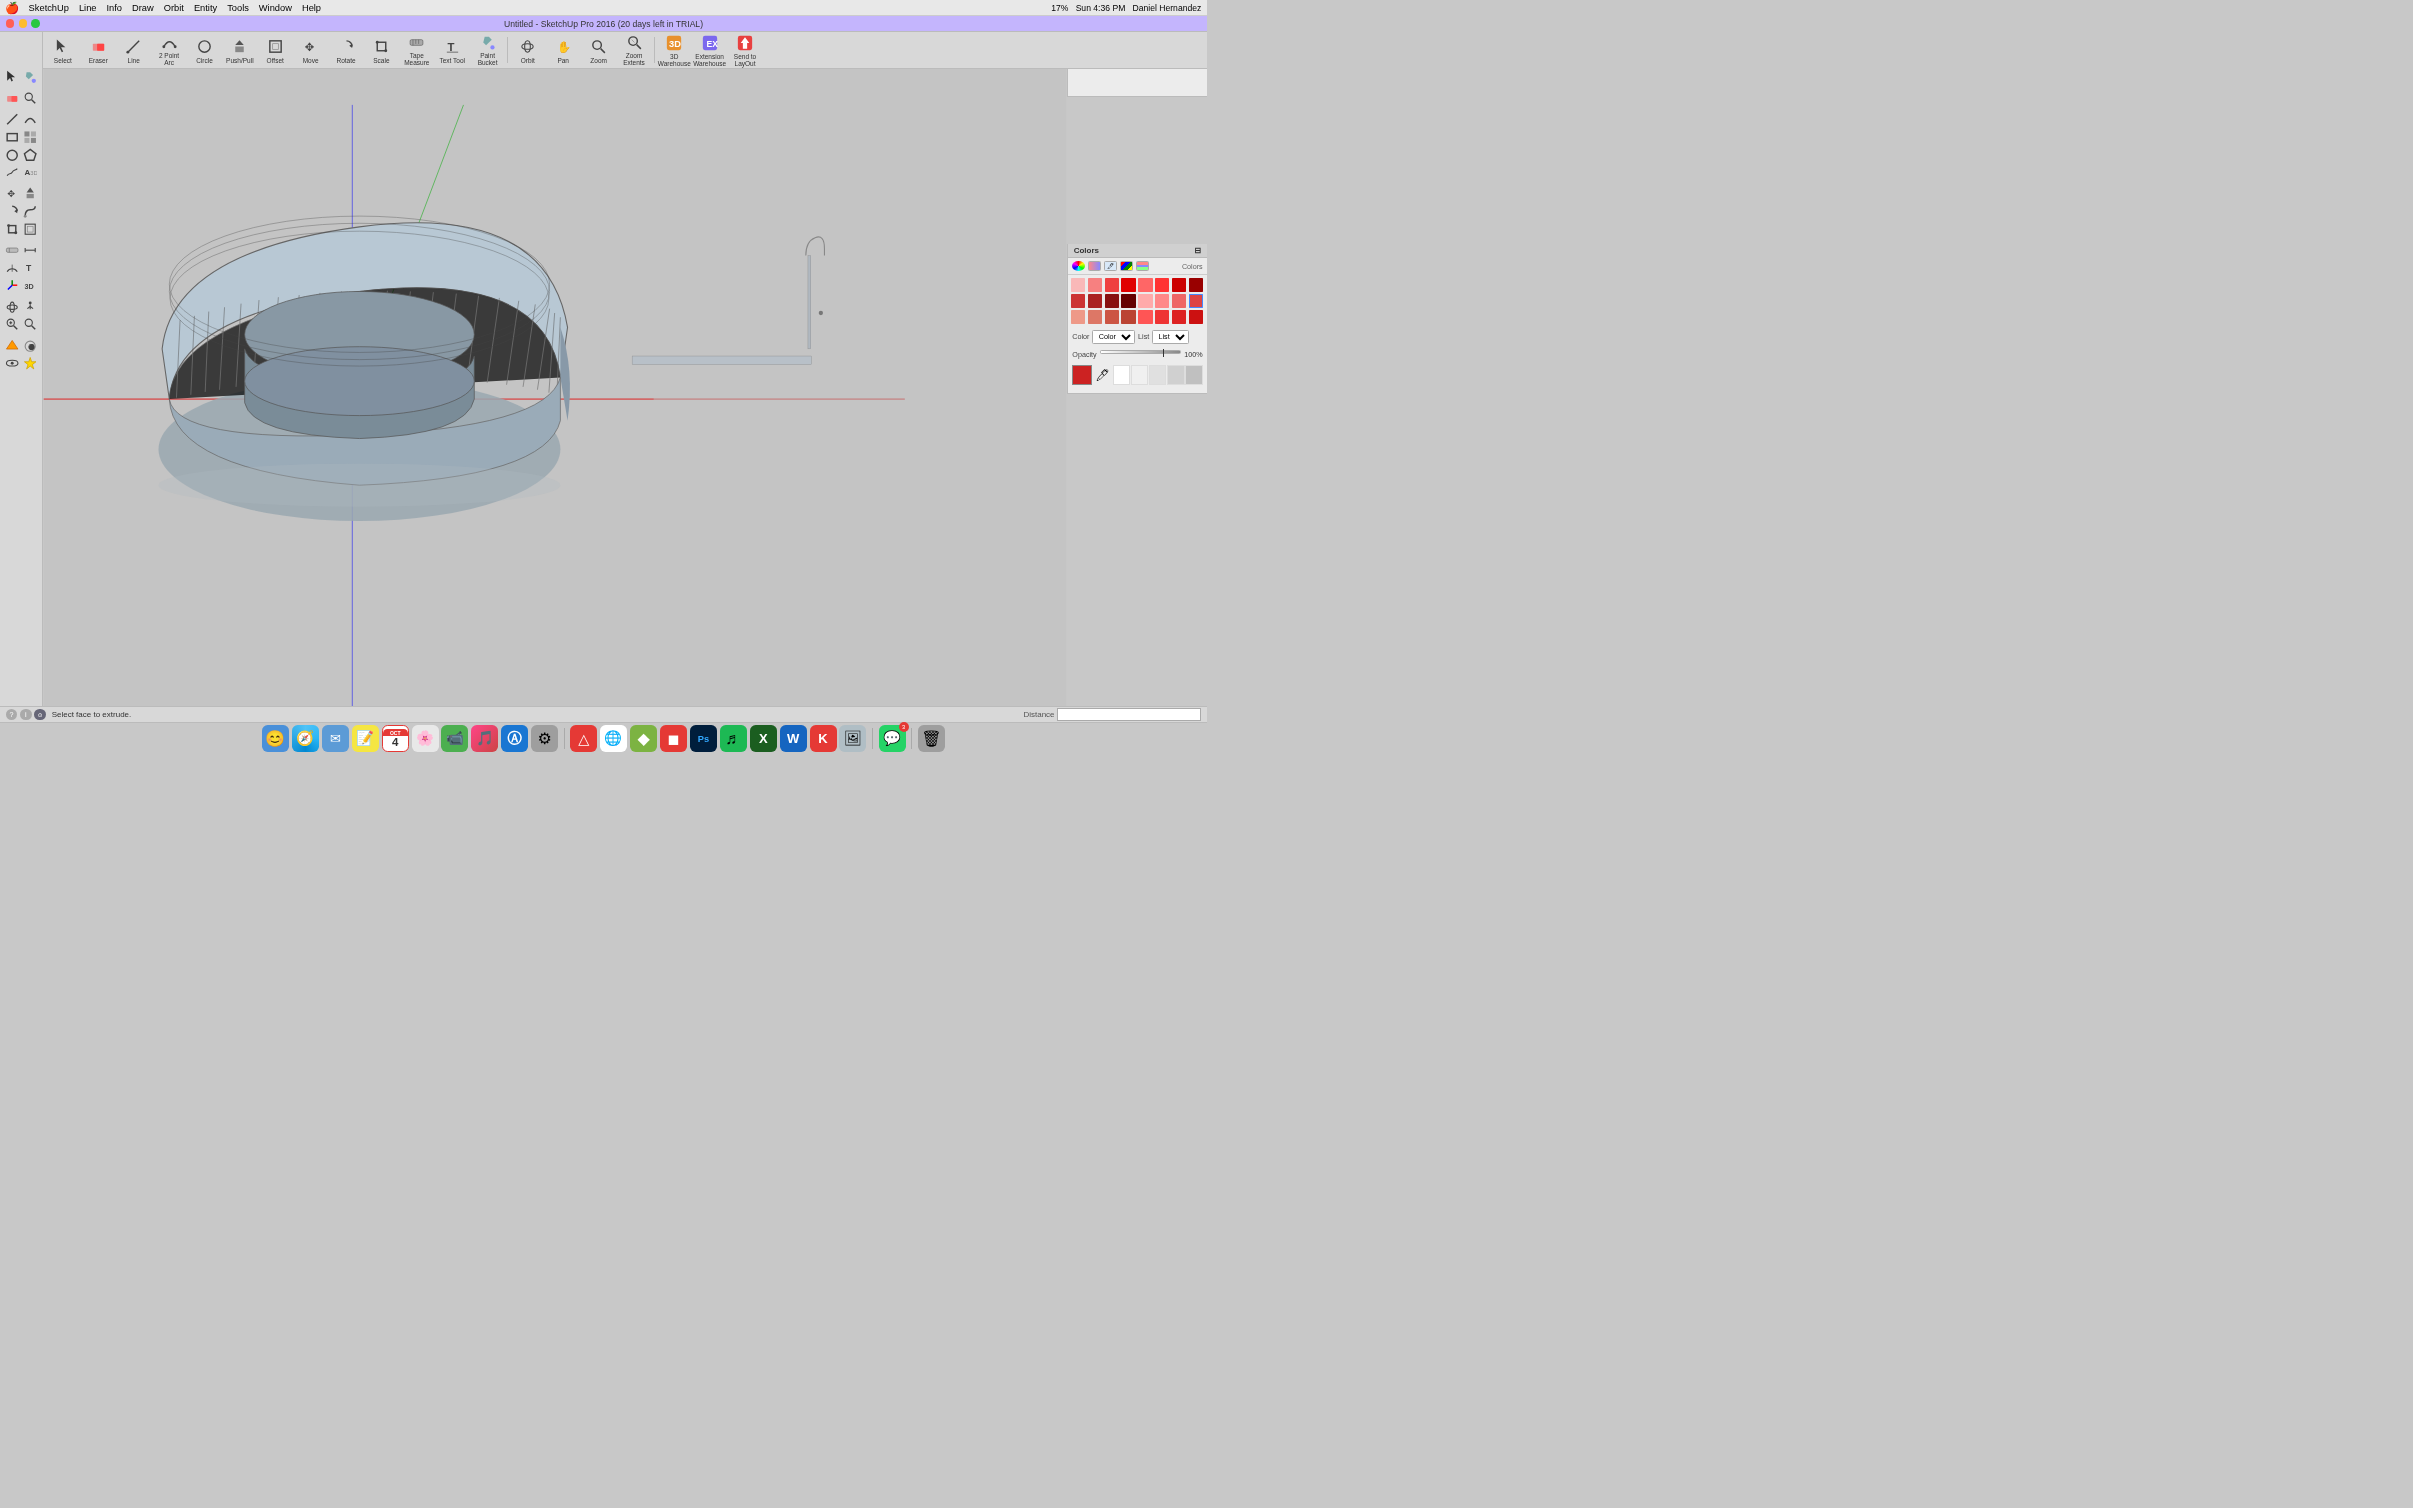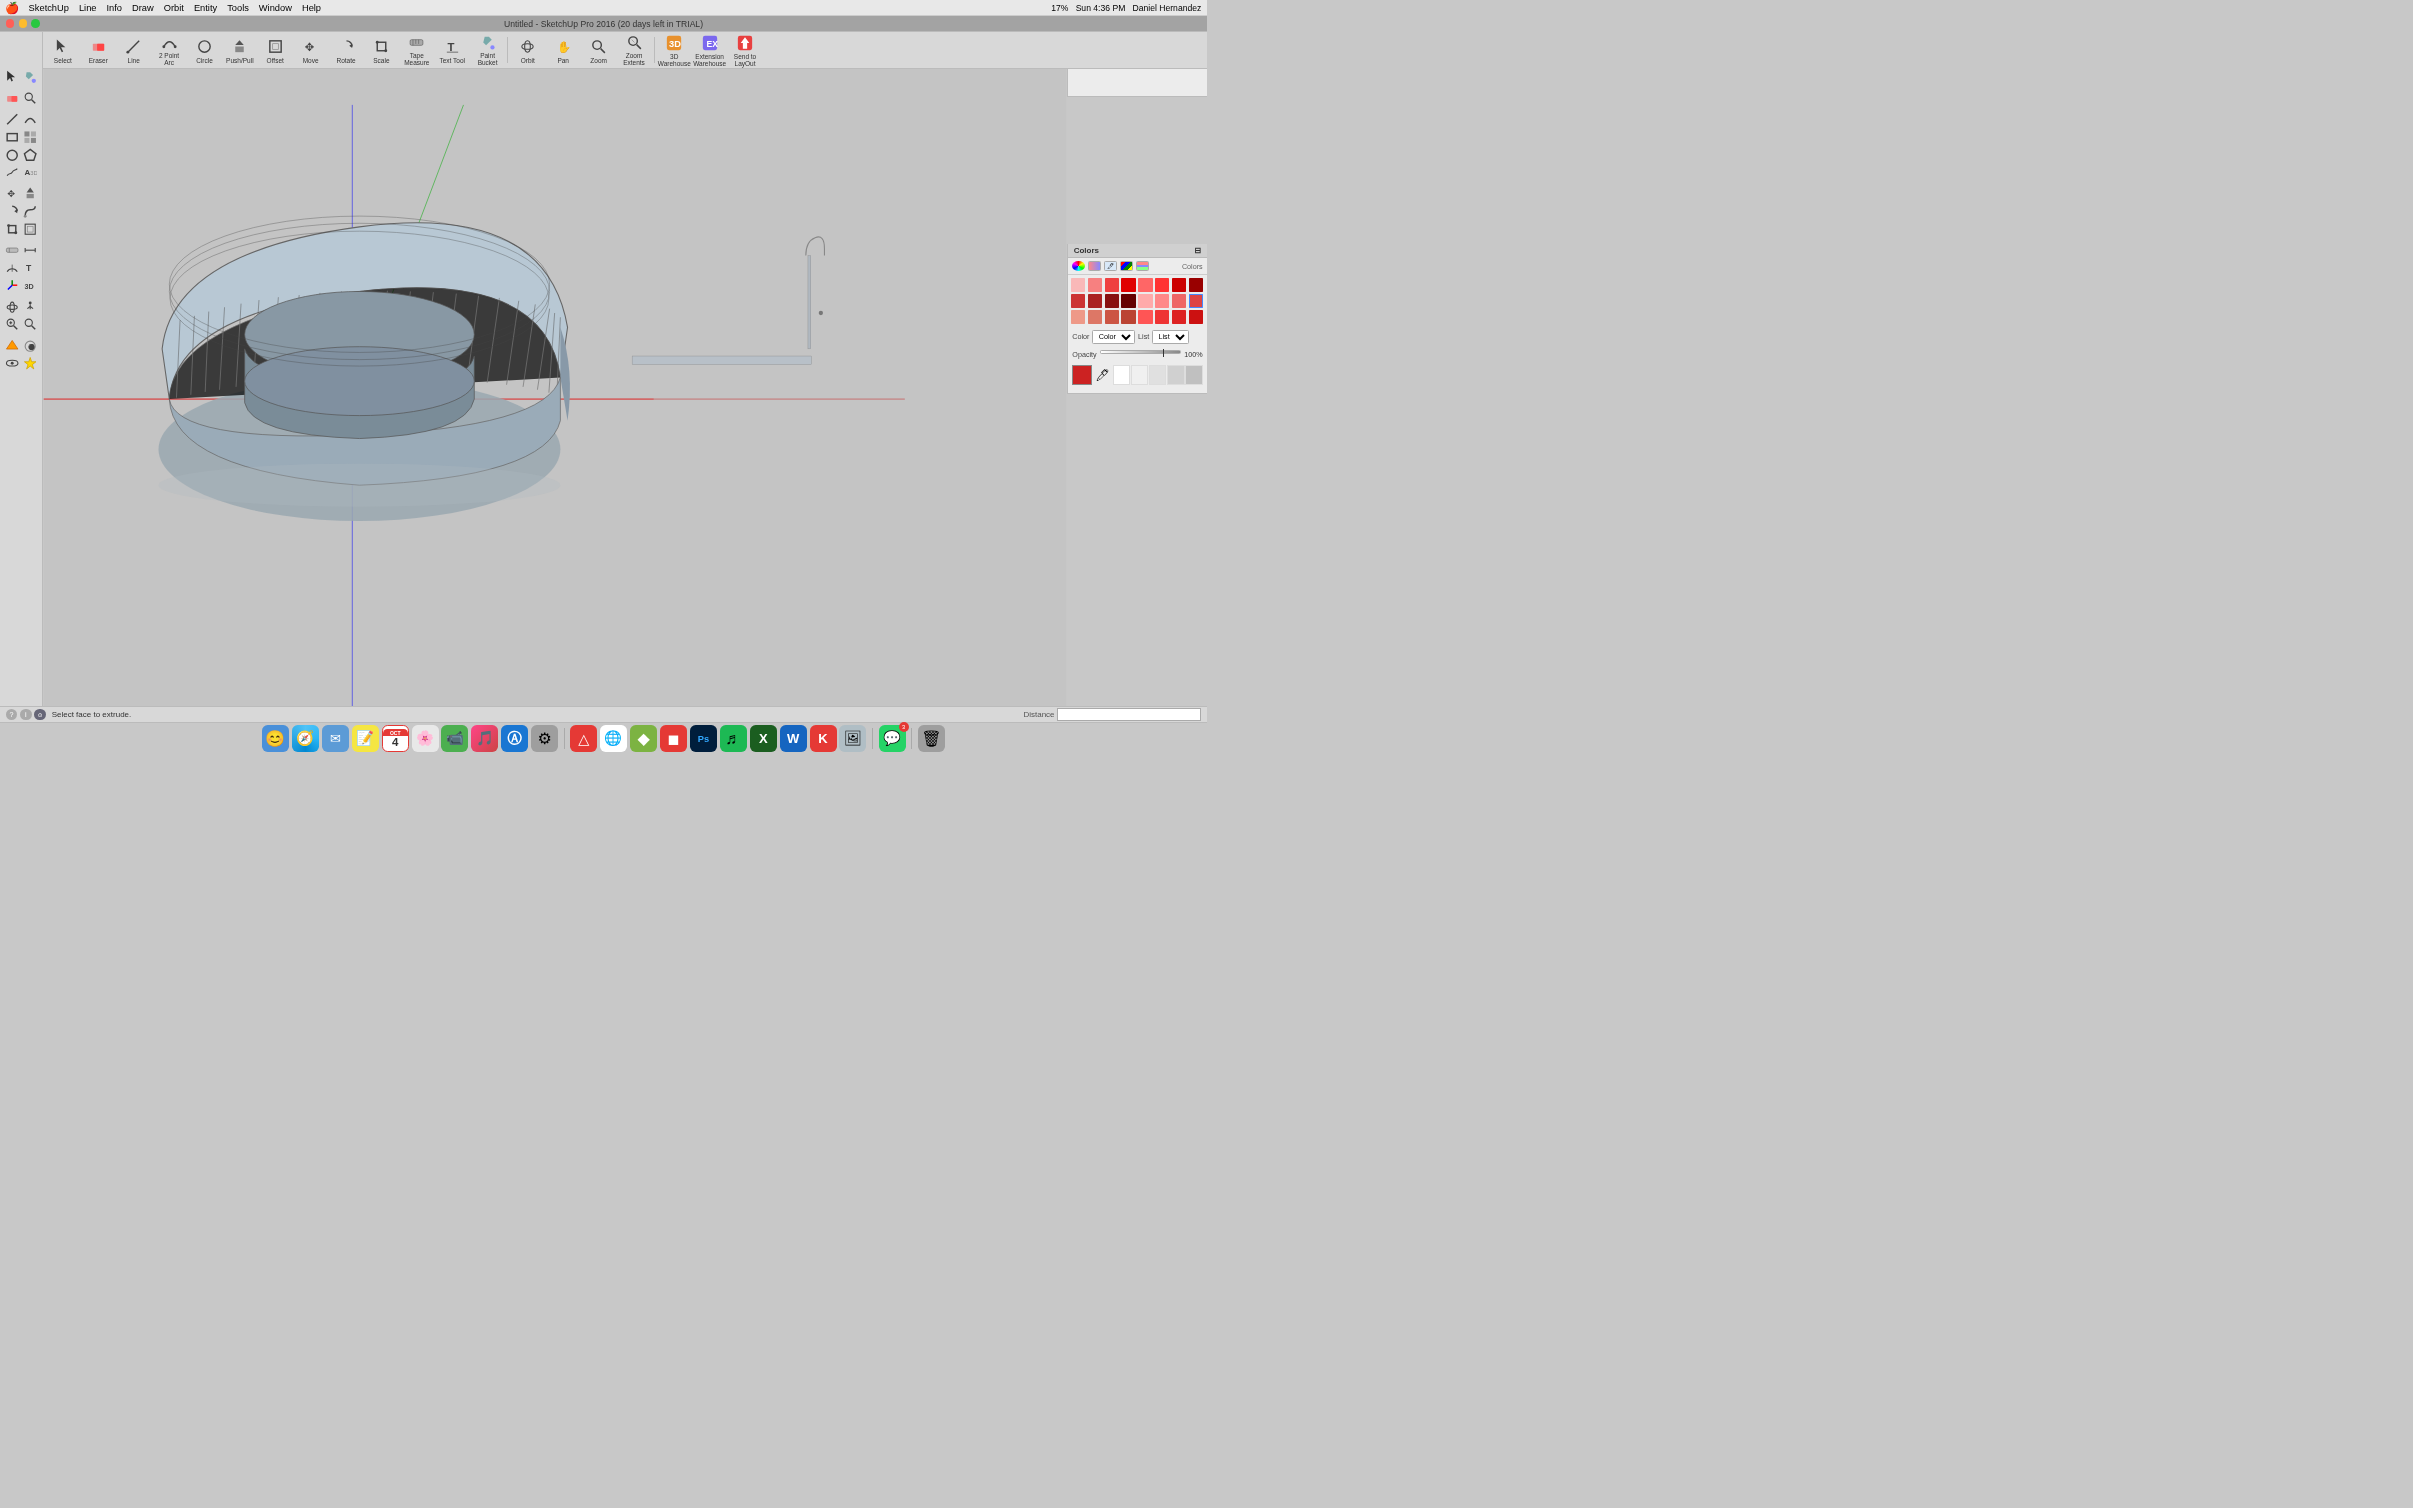--- a/index.html
+++ b/index.html
@@ -35,21 +35,21 @@
       align-items: center;
       gap: 7.2px;
       font-size: 8.6px;
     }
 
     
     #titlebar {
       position: absolute;
       top: 16px; left: 0; right: 0;
       height: 16px;
-      background: #a3a3a3;
+      background: #c4b5fd;
       display: flex;
       align-items: center;
       justify-content: center;
       font-size: 8.6px;
       color: #333;
       border-bottom: 0.7px solid #bbb;
       z-index: 100;
     }
     .window-controls {
       position: absolute;

